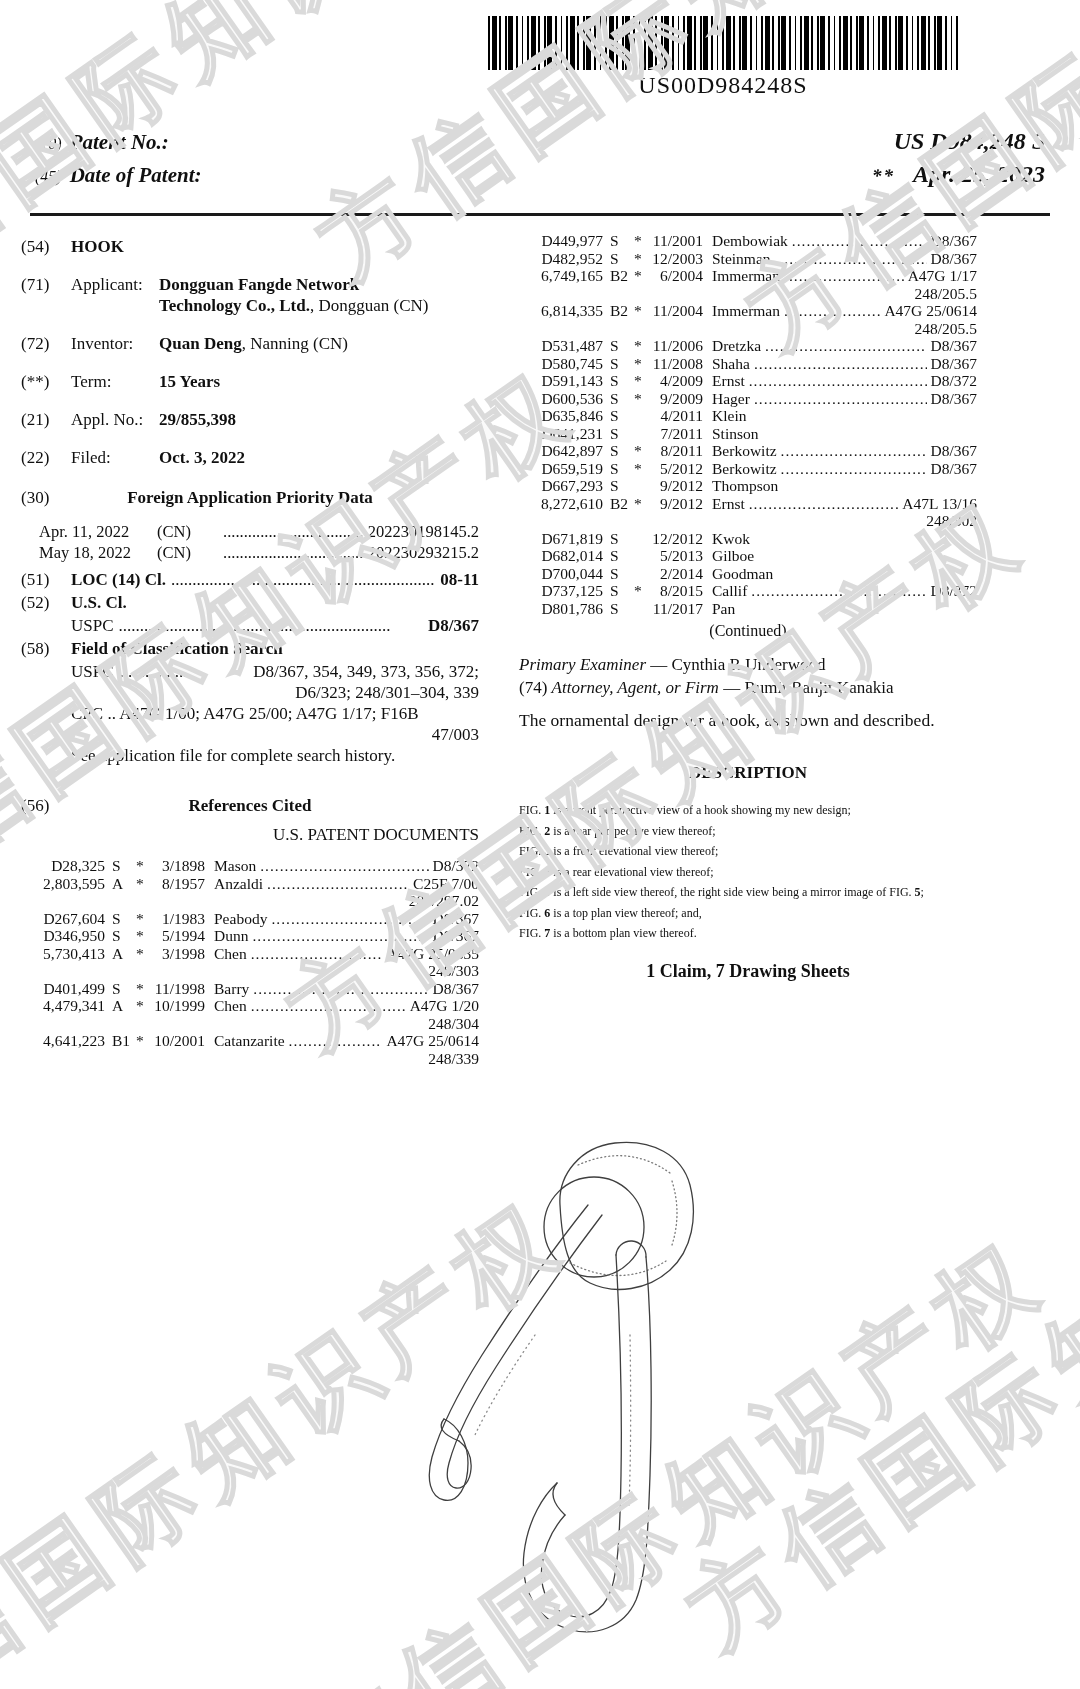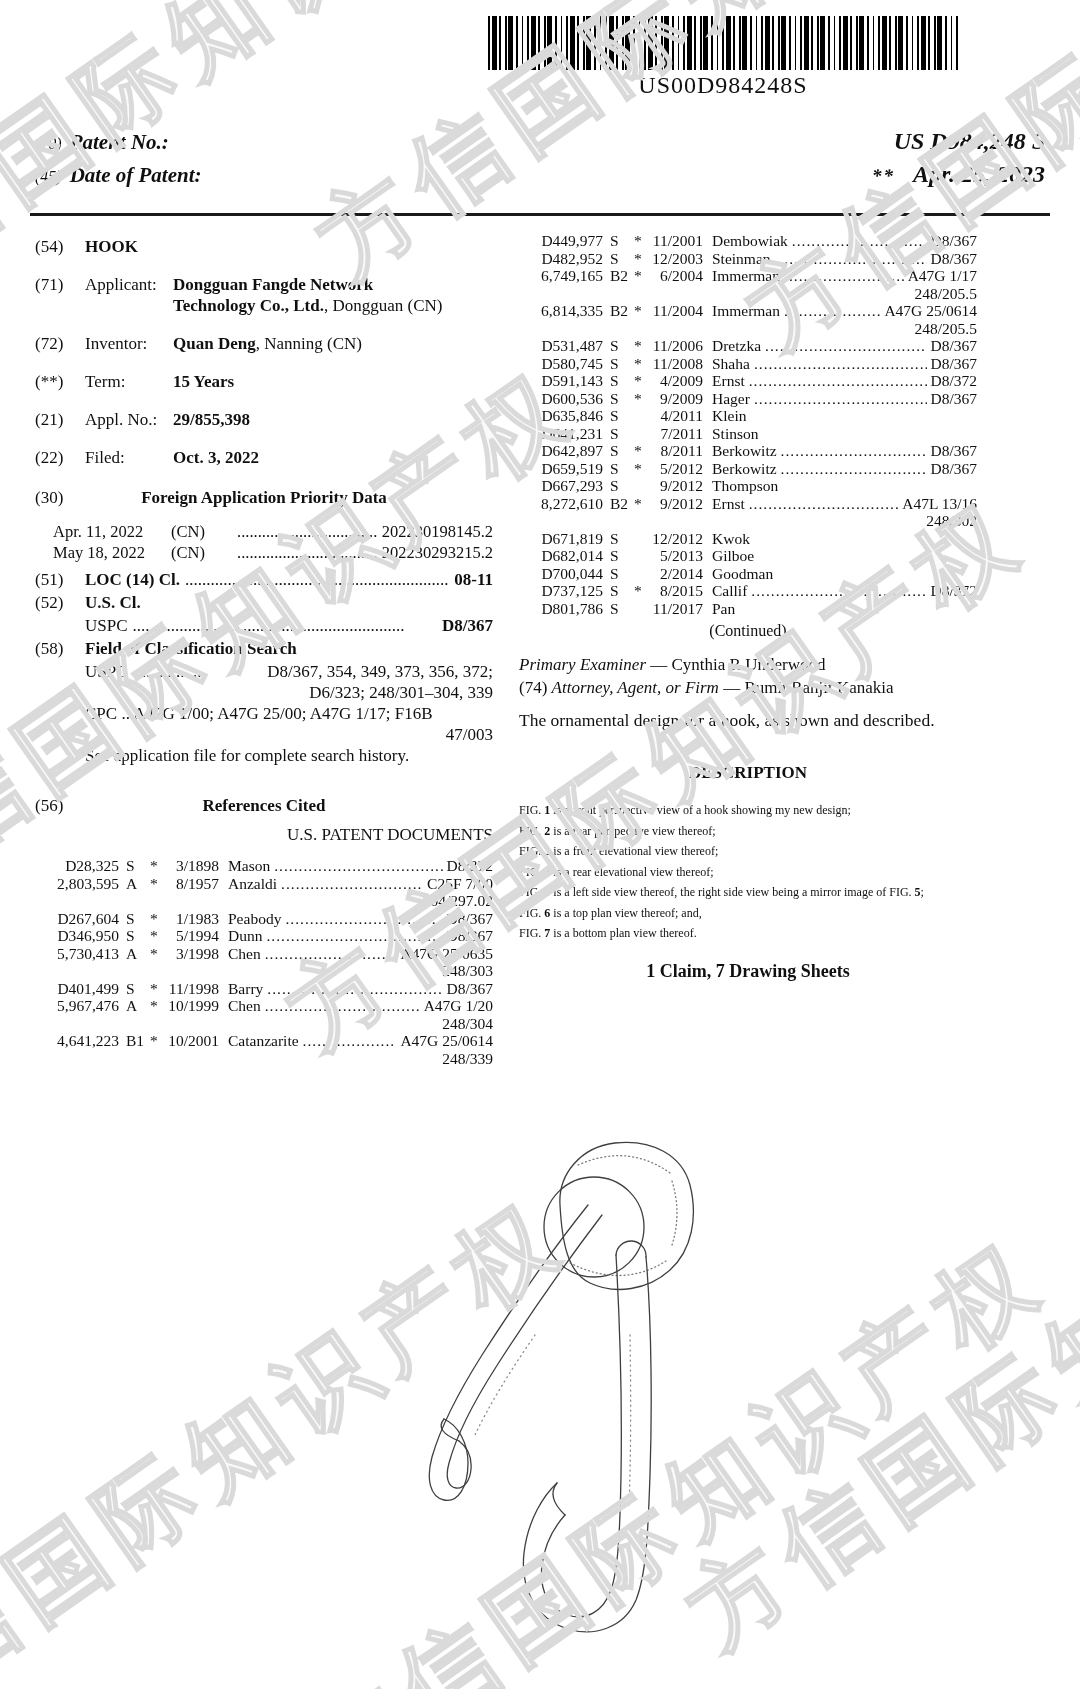--- a/index.html
+++ b/index.html
@@ -31,21 +31,21 @@
   .h-right{flex:1;padding-top:6px;font-style:italic;}
   .h-row{display:flex;align-items:baseline;margin-bottom:6px;}
   .h-row .h-code{font-size:16px;}
   .h-label{font-size:21px;font-weight:700;}
   .h-value{margin-left:auto;font-size:24px;font-weight:700;white-space:nowrap;}
   .h-stars{font-size:19px;font-weight:700;margin-left:auto;padding-right:18px;letter-spacing:2px;}
   .h-value2{font-size:24px;font-weight:700;white-space:nowrap;}
   .hrule{position:absolute;left:30px;top:213px;width:1020px;height:3px;background:#1a1a1a;z-index:2;}
   
   .col{position:absolute;top:226px;z-index:2;font-size:17px;line-height:21px;}
-  .col-left{left:35px;width:458px;}
+  .col-left{left:21px;width:458px;}
   .col-right{left:519px;width:458px;}
   .fld{display:flex;margin-top:17px;}
   .fld-code{width:50px;flex:none;}
   .fld-label{width:88px;flex:none;}
   .fld-value{flex:1;}
   .b{font-weight:700;font-family:Liberation Serif, serif;}
   .i{font-style:italic;}
   .sec-head{position:relative;margin-top:19px;height:22px;}
   .sec-head .fld-code{position:absolute;left:0;top:0;}
   .sec-title{text-align:center;font-weight:700;}
@@ -274,21 +274,21 @@
     <span class="rf-num">D401,499</span>
     <span class="rf-kind">S</span>
     <span class="rf-star">*</span>
     <span class="rf-date">11/1998</span>
     <span class="rf-name">Barry</span>
     <span class="rf-leader">..................................................</span>
     <span class="rf-cls">D8/367</span>
   </div>
 
   <div class="ref-row">
-    <span class="rf-num">5,967,476</span>
+    <span class="rf-num">4,479,341</span>
     <span class="rf-kind">A</span>
     <span class="rf-star">*</span>
     <span class="rf-date">10/1999</span>
     <span class="rf-name">Chen</span>
     <span class="rf-leader">..................................................</span>
     <span class="rf-cls">A47G 1/20</span>
   </div>
   <div class="ref-cont">248/304</div>
 
   <div class="ref-row">

